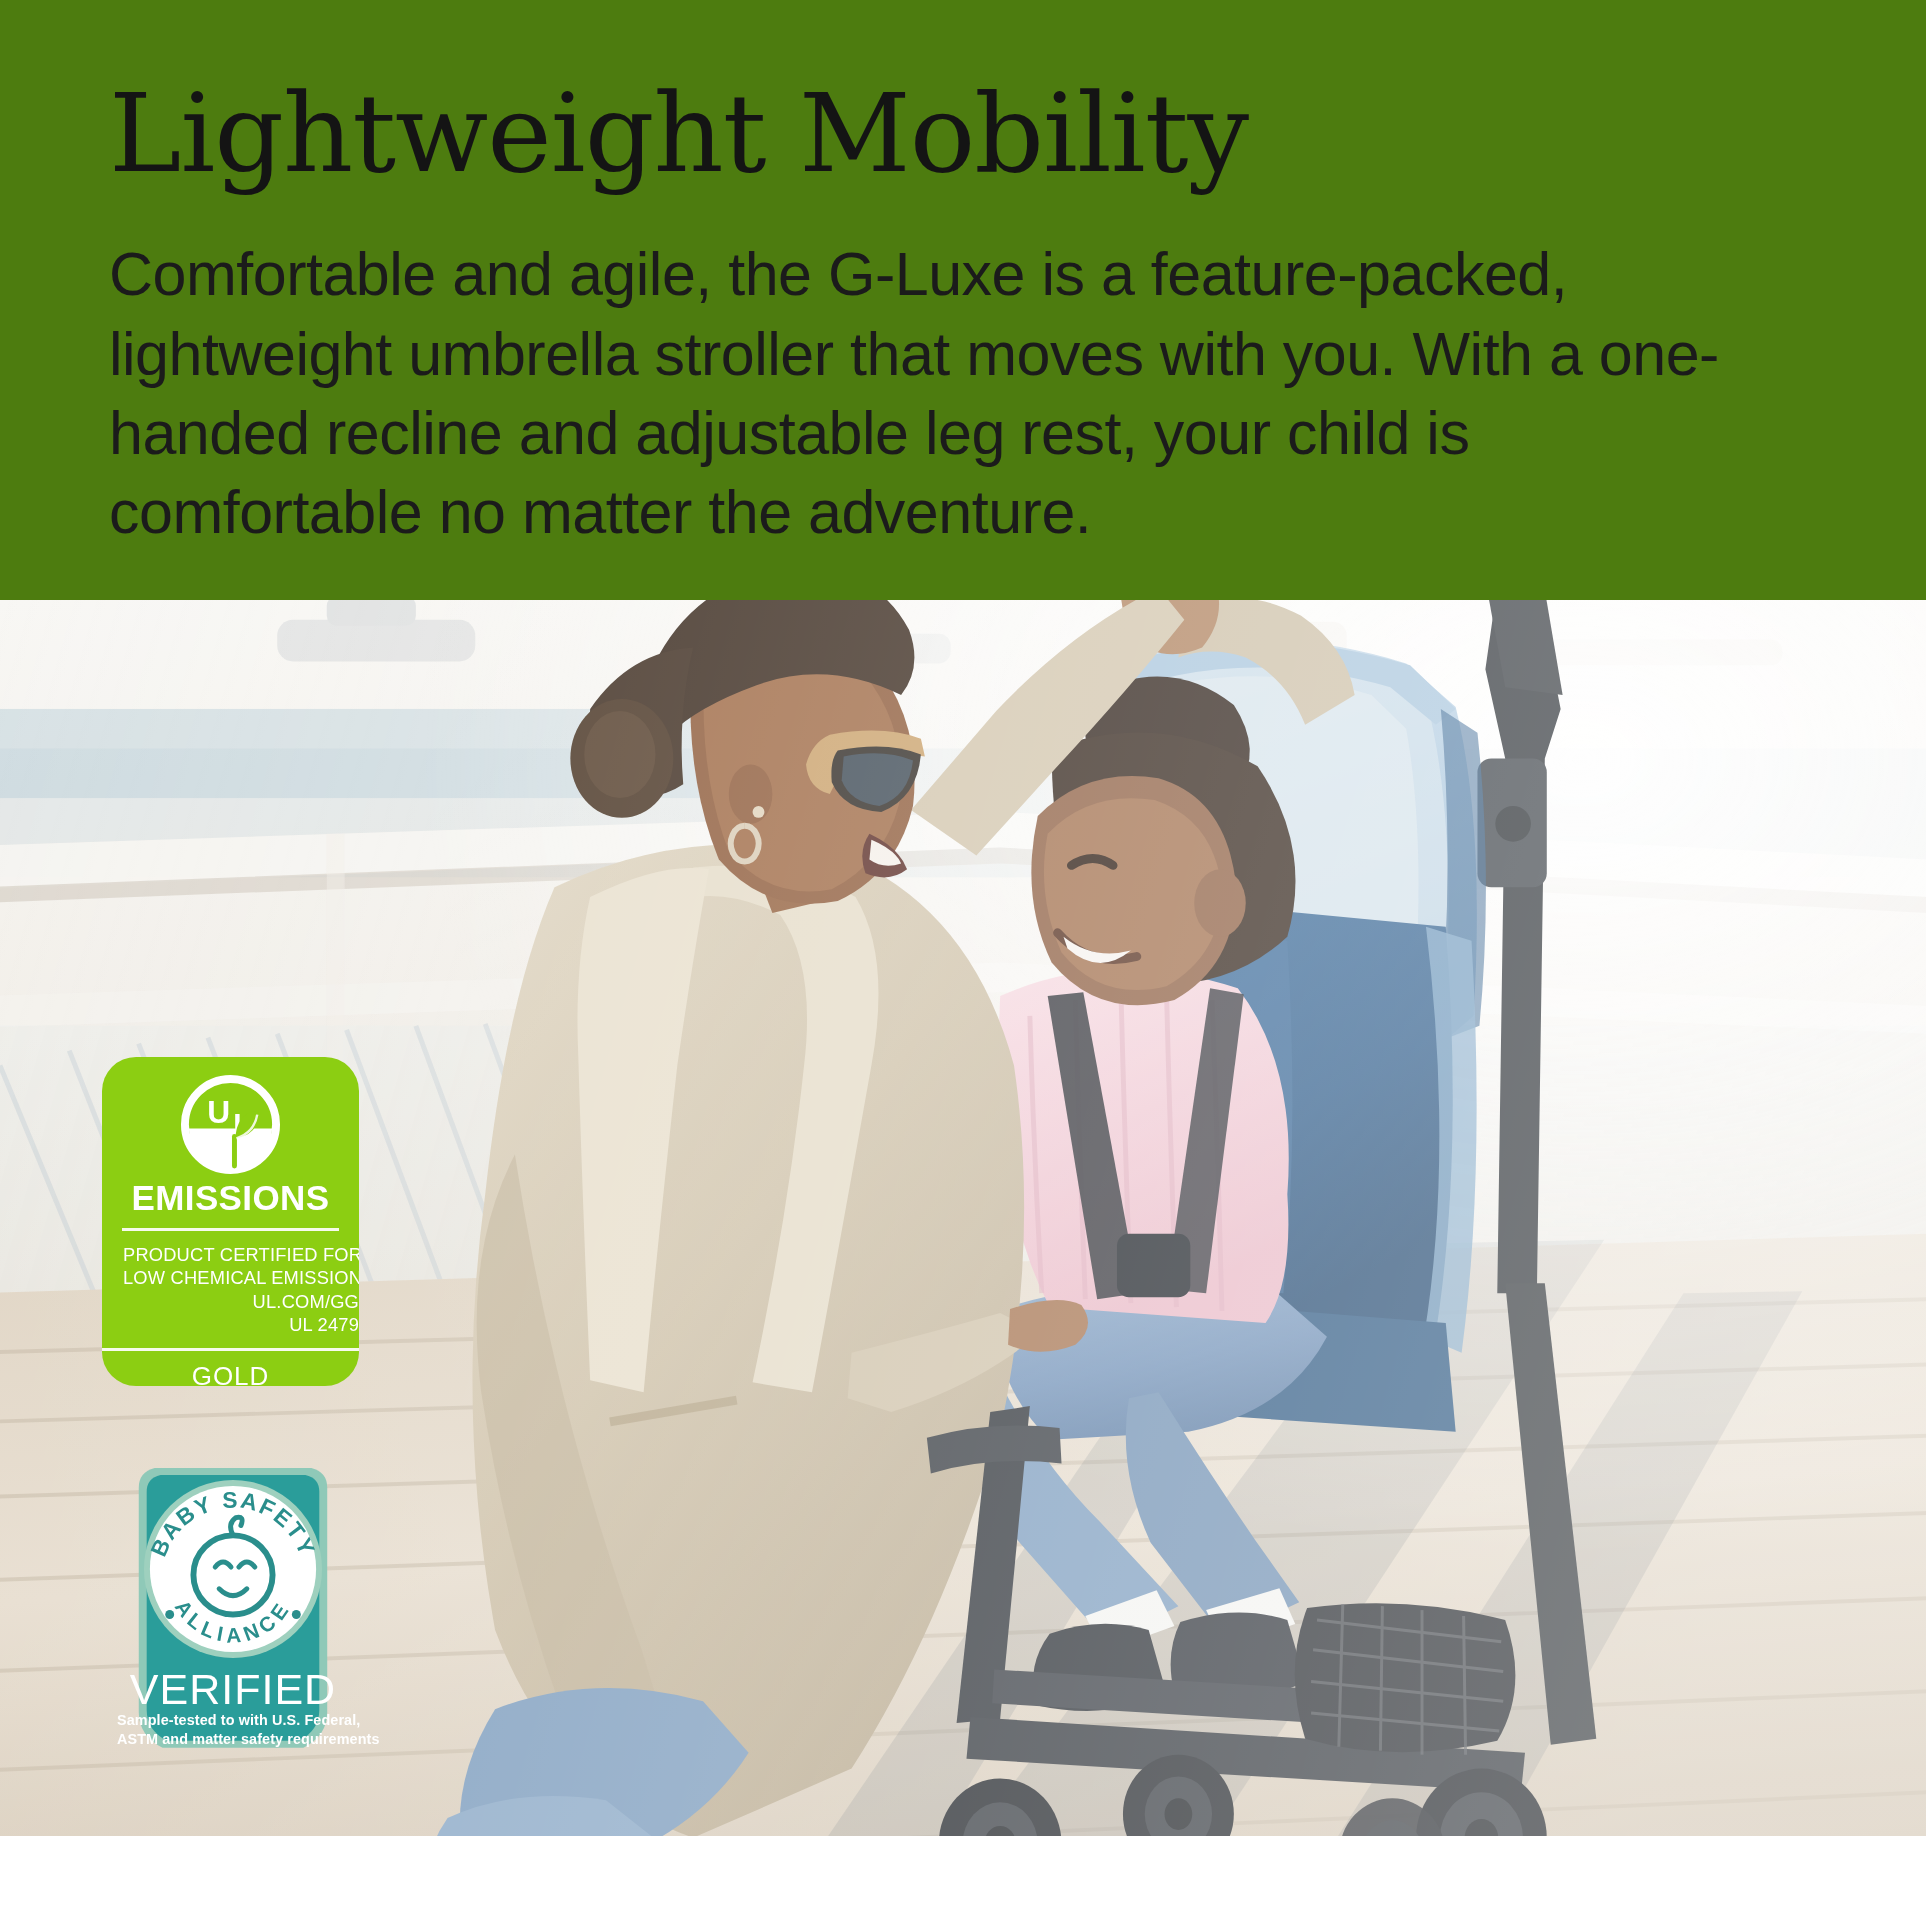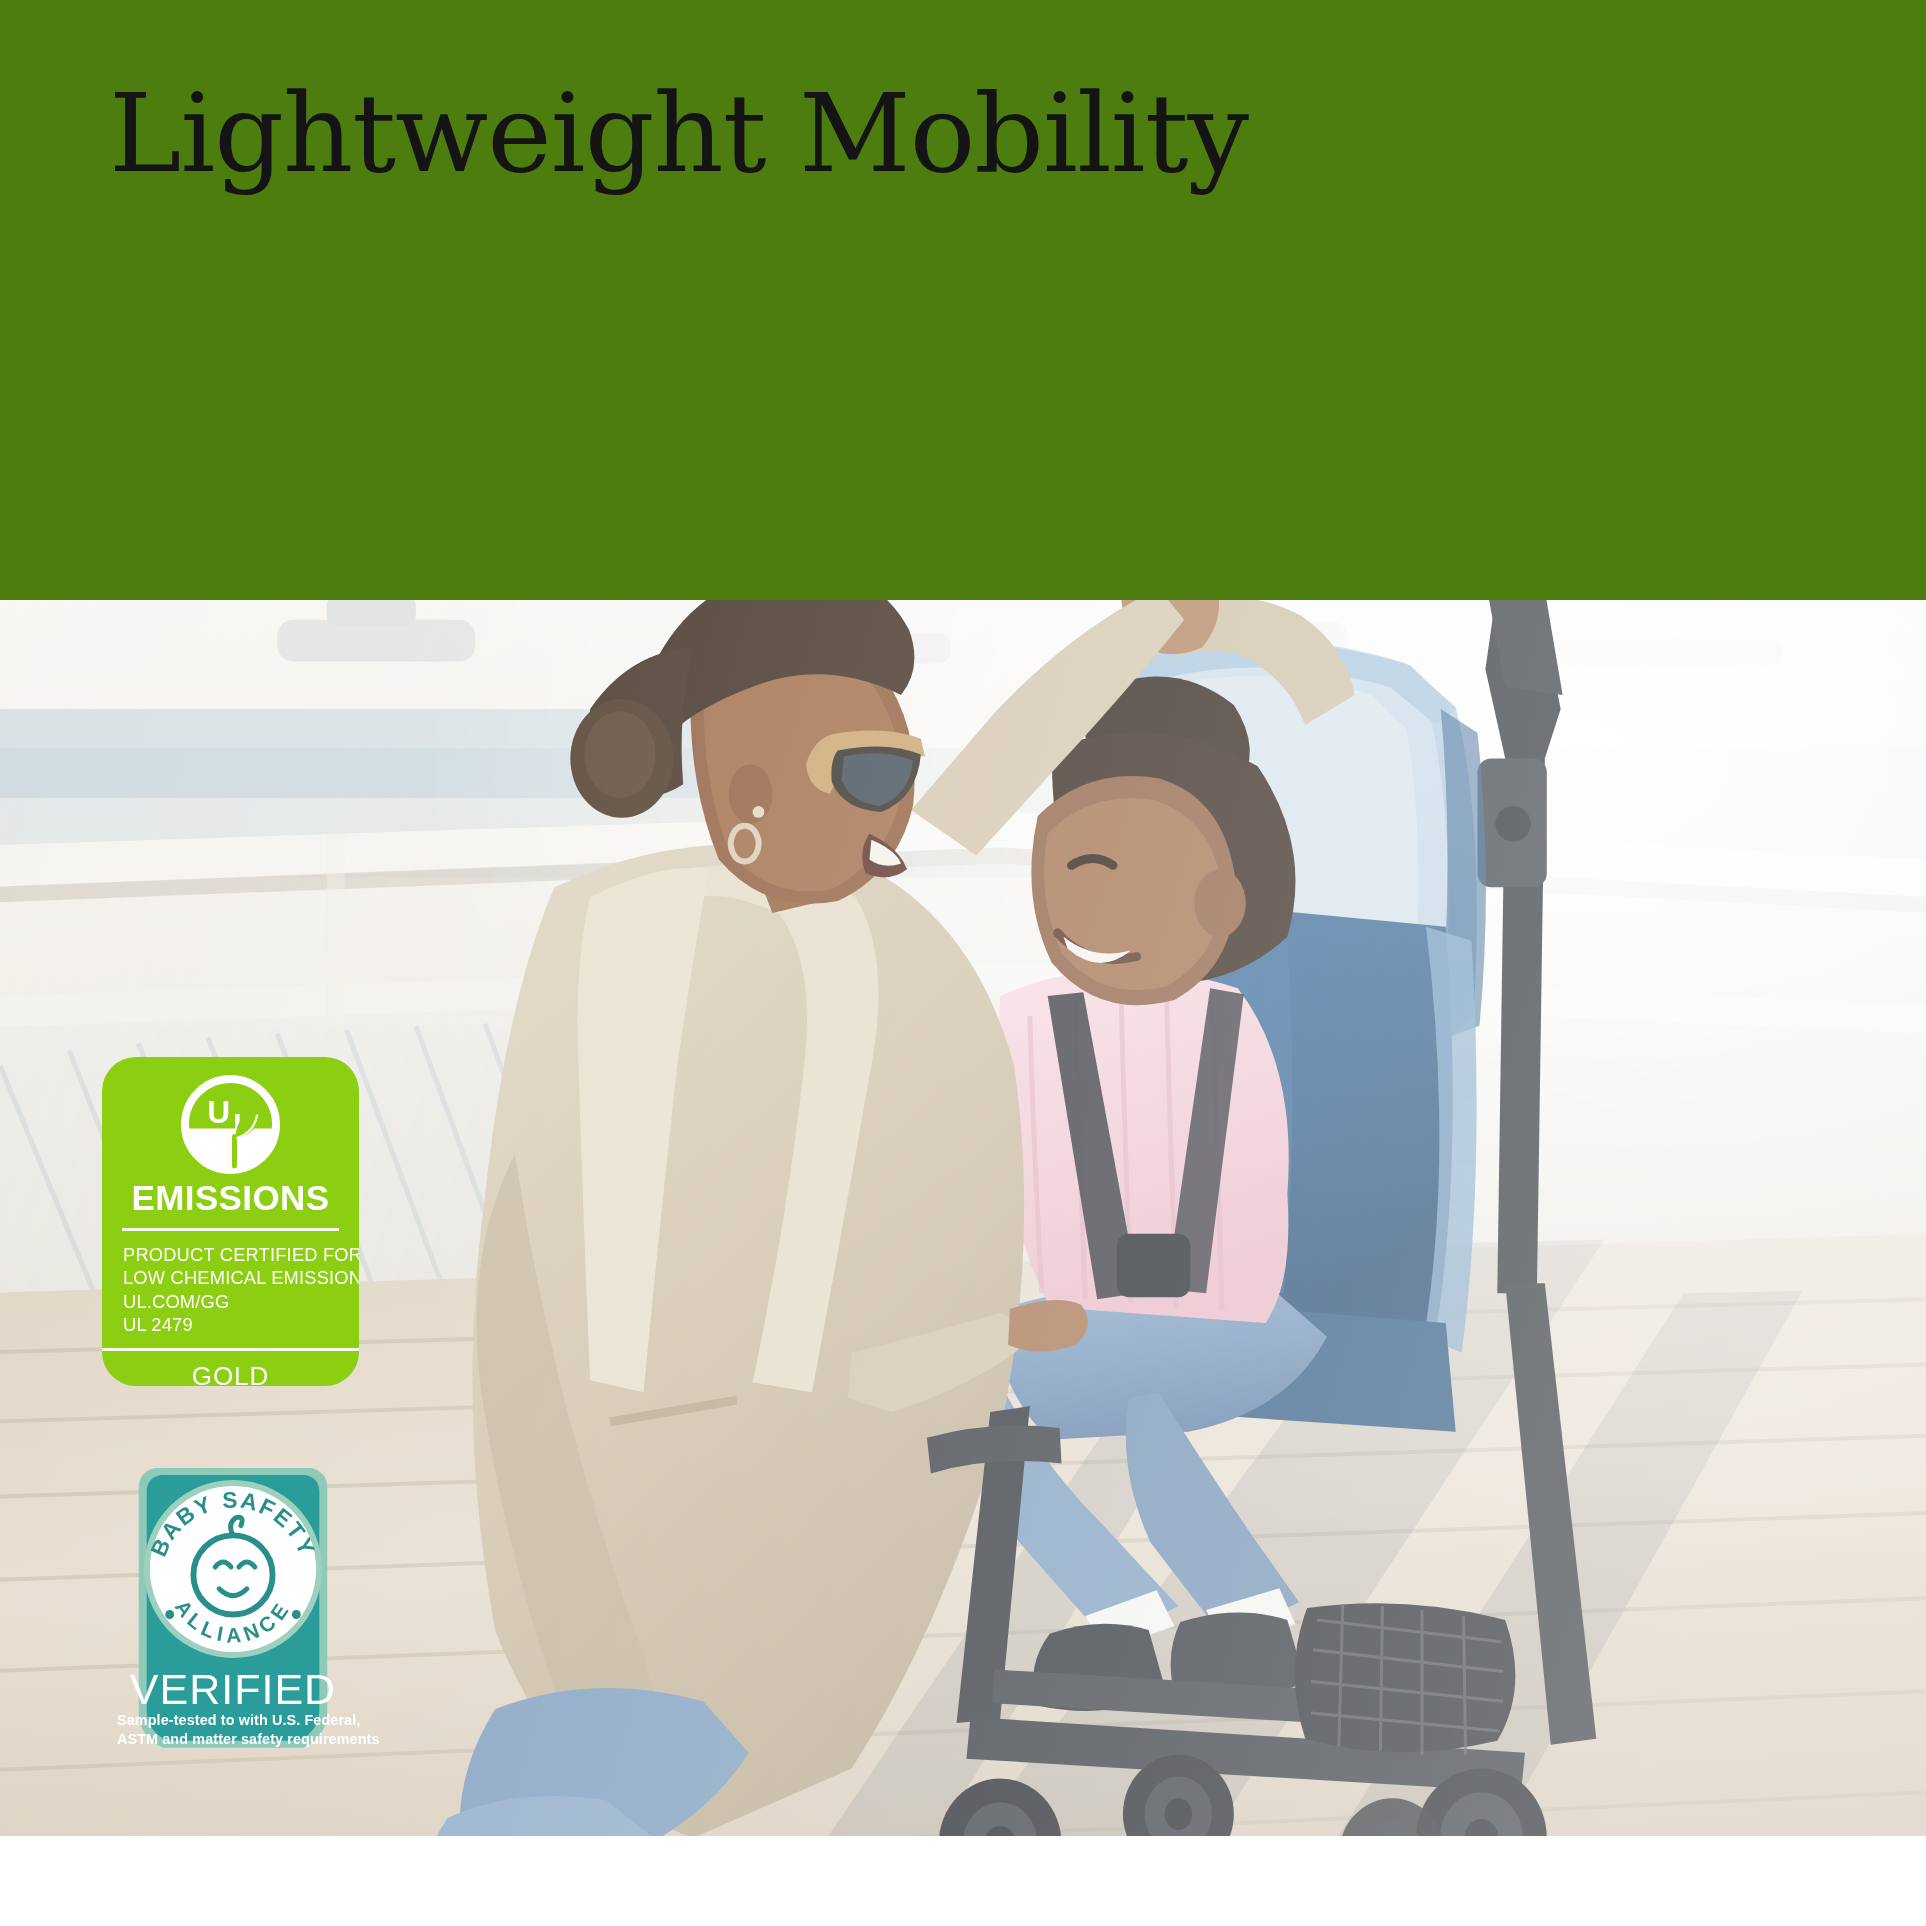--- a/index.html
+++ b/index.html
@@ -57,21 +57,21 @@
     overflow:hidden;
   }
   .gg-logo{width:103px;height:103px;margin:16px auto 4px auto;position:relative;}
   .gg-title{
     font-size:35px;font-weight:700;letter-spacing:0.4px;
     line-height:1;margin-top:2px;
   }
   .gg-rule{height:3px;background:rgba(255,255,255,.92);margin:13px 20px 12px 20px;}
   .gg-sub{
     font-size:18.3px;line-height:1.28;font-weight:500;
-    letter-spacing:0.2px;text-align:left;padding:0 0 0 21px;
+    letter-spacing:0.2px;text-align:right;padding:0 0 0 21px;
   }
   .gg-sub div{white-space:nowrap;}
   .gg-rule2{height:3px;background:rgba(255,255,255,.92);margin:11px 0px 0px 0px;}
   .gg-gold{font-size:26px;font-weight:500;letter-spacing:1px;margin-top:10px;}
 
   
   .bs-badge{
     position:absolute;left:109px;top:1462px;
     width:248px;height:292px;
   }
@@ -88,20 +88,21 @@
   }
   .bs-fine div{white-space:nowrap;}
 </style>
 </head>
 <body>
 
 <div id="page">
 
   <div class="text-block">
     <h1 class="headline">Lightweight Mobility</h1>
+    <p class="body-copy">Comfortable and agile, the G-Luxe is a feature-packed, lightweight umbrella stroller that moves with you. With a one-handed recline and adjustable leg rest, your child is comfortable no matter the adventure.</p>
   </div>
 
   <div class="photo">
     <svg viewBox="0 0 1946 1340" preserveAspectRatio="xMidYMid slice">
       <defs>
         <linearGradient id="skyG" x1="0" y1="0" x2="0.25" y2="1">
           <stop offset="0" stop-color="#f8f7f4"></stop>
           <stop offset="0.55" stop-color="#f1eee8"></stop>
           <stop offset="1" stop-color="#e8e2d8"></stop>
         </linearGradient>

